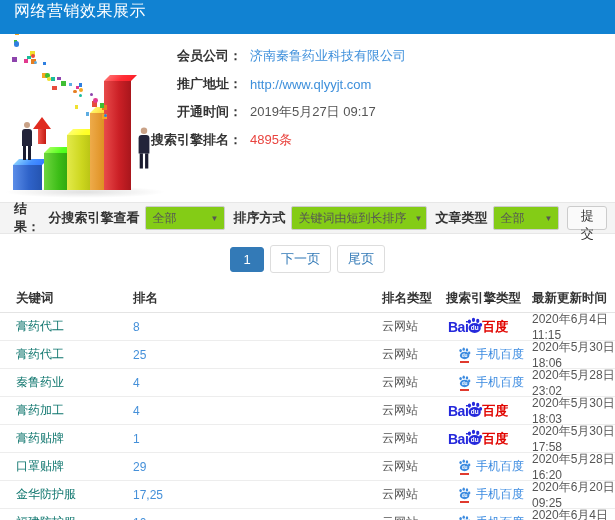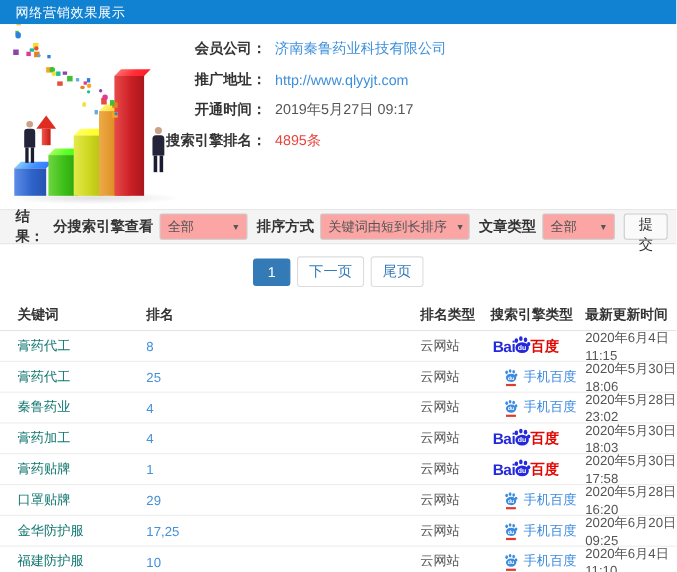--- a/index.html
+++ b/index.html
@@ -2,22 +2,22 @@
 <html lang="zh" style="--topbar: #1182d2; --link: #3d8fdb; --red: #e9443f; --pgblue: #337ab7; --rankblue: #4590d9; --baidublue: #2529dc; --baidured: #e10602; --mobileblue: #3c8be0;"><head>
 <meta charset="utf-8">
 <style>
   html,body{margin:0;padding:0;}
   body{
     width:615px;height:520px;overflow:hidden;background:#fff;
     font-family:"Liberation Sans","DejaVu Sans",sans-serif;
     color:#555;font-size:13px;position:relative;
   }
   
-  .topbar{height:22px;background:var(--topbar,#1182d2);color:#fff;
-    font-size:12px;line-height:22px;padding-left:14px;letter-spacing:.5px;}
+  .topbar{height:34px;background:var(--topbar,#1182d2);color:#fff;
+    font-size:16px;line-height:22px;padding-left:14px;letter-spacing:.5px;}
   
   .hero{position:relative;height:168px;background:#fff;}
   .chart{position:absolute;left:0;top:0;width:175px;height:168px;overflow:hidden;}
   .bar{position:absolute;bottom:12px;}
   .bar::before{content:'';position:absolute;top:-6px;left:3px;width:100%;height:6px;
     background:inherit;filter:brightness(1.45);transform:skewX(-45deg);}
   .b1{left:13px;width:29px;height:25px;background:linear-gradient(90deg,#5b8de8,#2f63c9 55%,#2554b0);}
   .b2{left:44px;width:27px;height:37px;background:linear-gradient(90deg,#6ed63e,#3cbd17 55%,#2da00e);}
   .b3{left:67px;width:27px;height:55px;background:linear-gradient(90deg,#e3ea4a,#ccd61e 55%,#b3bd12);}
   .b4{left:90px;width:28px;height:77px;background:linear-gradient(90deg,#eeab4a,#dd8e1f 55%,#c57a14);}
@@ -44,21 +44,21 @@
   .info-value.link{color:var(--link,#3d8fdb);cursor:pointer;}
   .info-value.plain{color:#555;}
   .info-value.red{color:var(--red,#e9443f);}
   
   .filterbar{height:30px;background:#f4f4f4;border-top:1px solid #e7e7e7;border-bottom:1px solid #e7e7e7;
     display:flex;align-items:center;padding:0 8px;}
   .result-label{font-weight:bold;color:#333;margin-left:6px;}
   .fspacer{flex:1;}
   .f-label{font-weight:bold;color:#333;margin:0 6px 0 8px;white-space:nowrap;}
   .f-select{position:relative;display:inline-flex;align-items:center;justify-content:space-between;
-    background:#fca5a5;border:1px solid #ccc;border-radius:2px;height:22px;padding:0 6px;
+    background:#84cc16;border:1px solid #ccc;border-radius:2px;height:22px;padding:0 6px;
     font-size:12px;color:#555;cursor:pointer;white-space:nowrap;}
   .f-select .caret{font-size:8px;color:#555;margin-left:8px;}
   .sel-0{width:66px;} .sel-1{width:122px;} .sel-2{width:52px;}
   .submit-btn{margin-left:8px;height:24px;padding:0 10px;background:#fafafa;border:1px solid #ccc;
     border-radius:3px;font-size:13px;color:#333;cursor:pointer;
     font-family:"Liberation Sans","DejaVu Sans",sans-serif;}
   
   .pag{height:50px;display:flex;align-items:center;justify-content:center;gap:6px;}
   .page{display:inline-block;min-width:12px;text-align:center;padding:4px 10px;border:1px solid #ddd;
     border-radius:3px;color:var(--pgblue,#337ab7);background:#fff;cursor:pointer;font-size:13px;}

